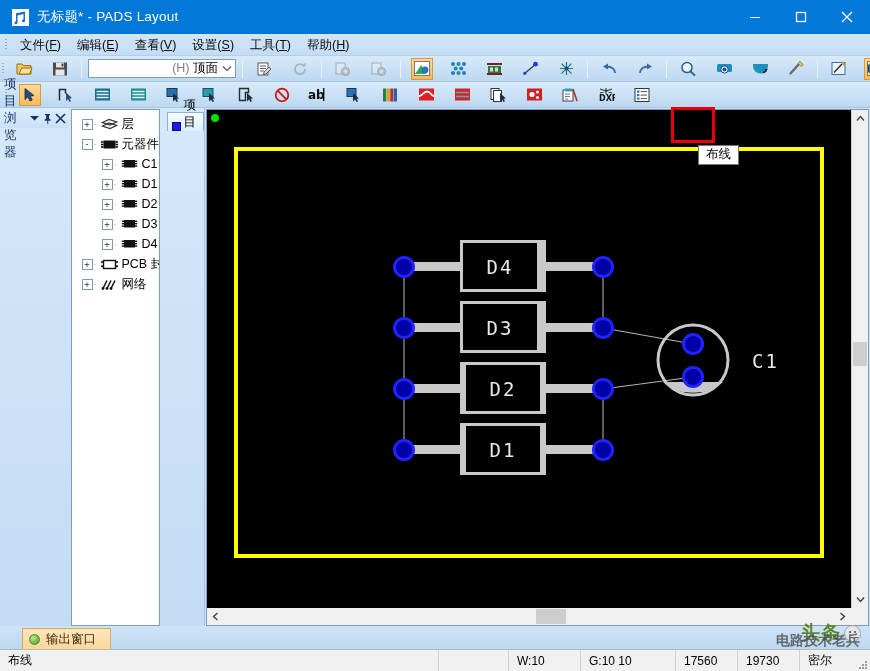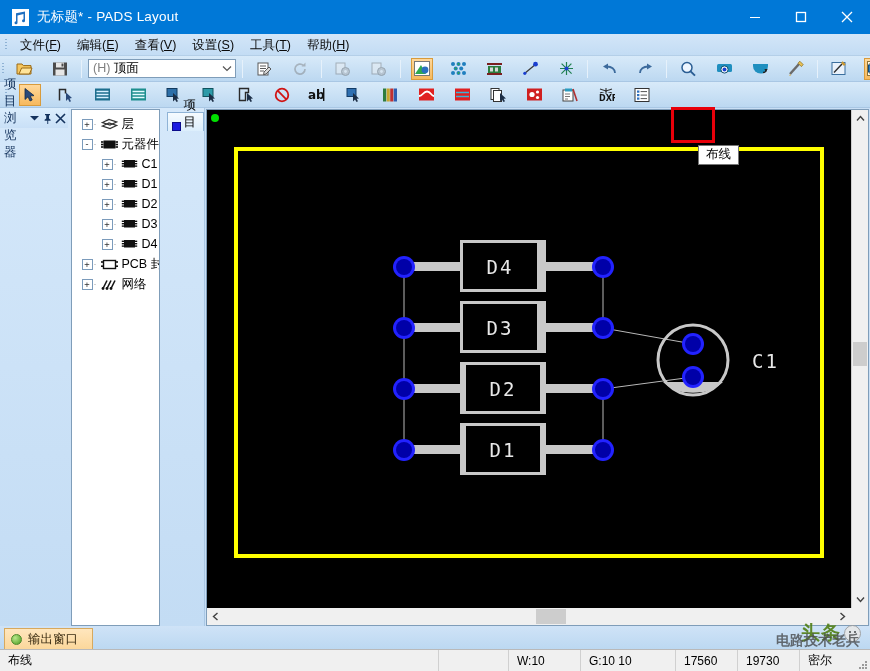--- a/index.html
+++ b/index.html
@@ -67,20 +67,21 @@
   }
   .menu-item u { text-decoration: underline; }
 
   
   .toolbar {
     background: linear-gradient(#d8eaf9, #bcd8f1);
     display: flex; align-items: center;
     padding-left: 2px;
     border-bottom: 1px solid #a9c7e4;
     position: relative;
+    text-align: right;
   }
   .toolbar.row1 { height: 26px; flex: 0 0 26px; }
   .toolbar.row2 { height: 26px; flex: 0 0 26px; }
   .tbsep {
     width: 1px; height: 18px; margin: 0 3px;
     background: #9ab8d6; border-right: 1px solid #e6f1fb;
     flex: 0 0 1px;
   }
   .tbbtn {
     width: 22px; height: 22px;
@@ -252,21 +253,21 @@
   .hthumb {
     position: absolute; top: 1px; bottom: 1px;
     left: 312px; width: 30px; background: #cdcdcd;
   }
   .corner-box { width: 17px; flex: 0 0 17px; background: #f0f0f0; }
 
   
   .outbar {
     height: 23px; flex: 0 0 23px;
     display: flex; align-items: flex-end;
-    padding-left: 4px;
+    padding-left: 22px;
     background: linear-gradient(#cfe3f7, #bcd8f1);
   }
   .outtab {
     height: 21px; display: flex; align-items: center;
     padding: 0 14px 0 6px;
     background: linear-gradient(#ffe6bd, #fbd79b);
     border: 1px solid #d7a95e;
     border-bottom: none;
     font-size: 12.5px; color: #3a2c12;
   }

